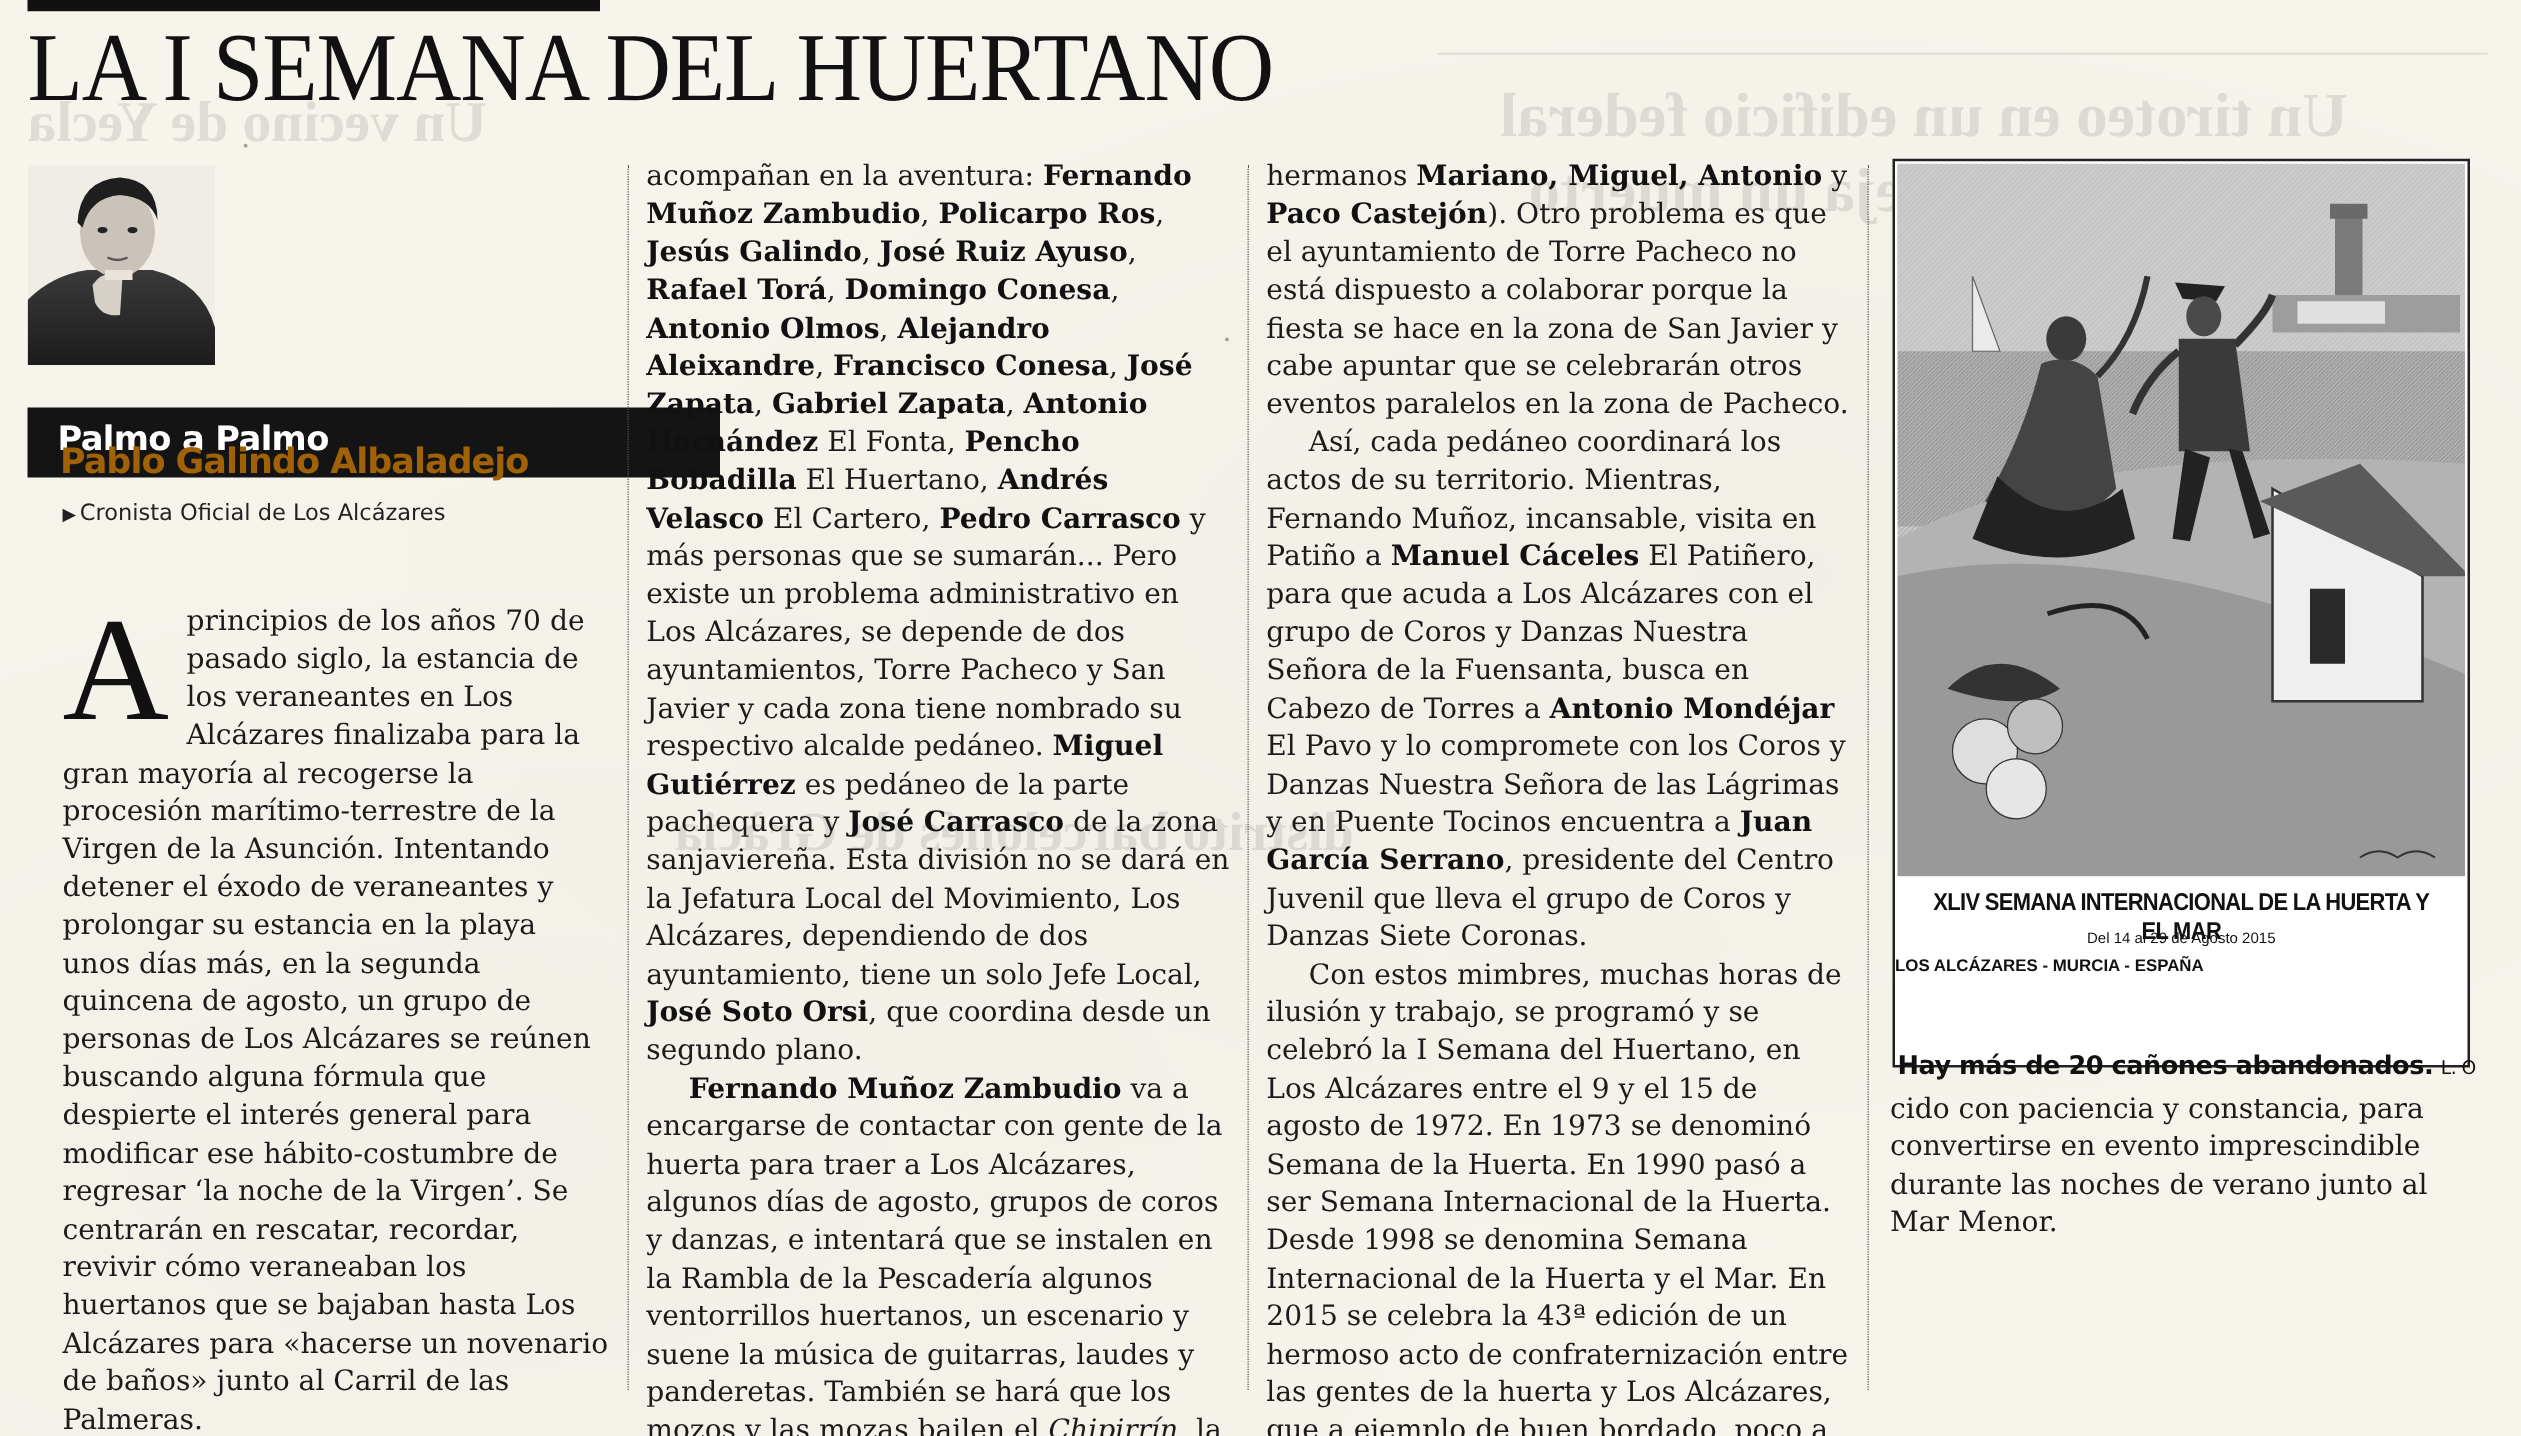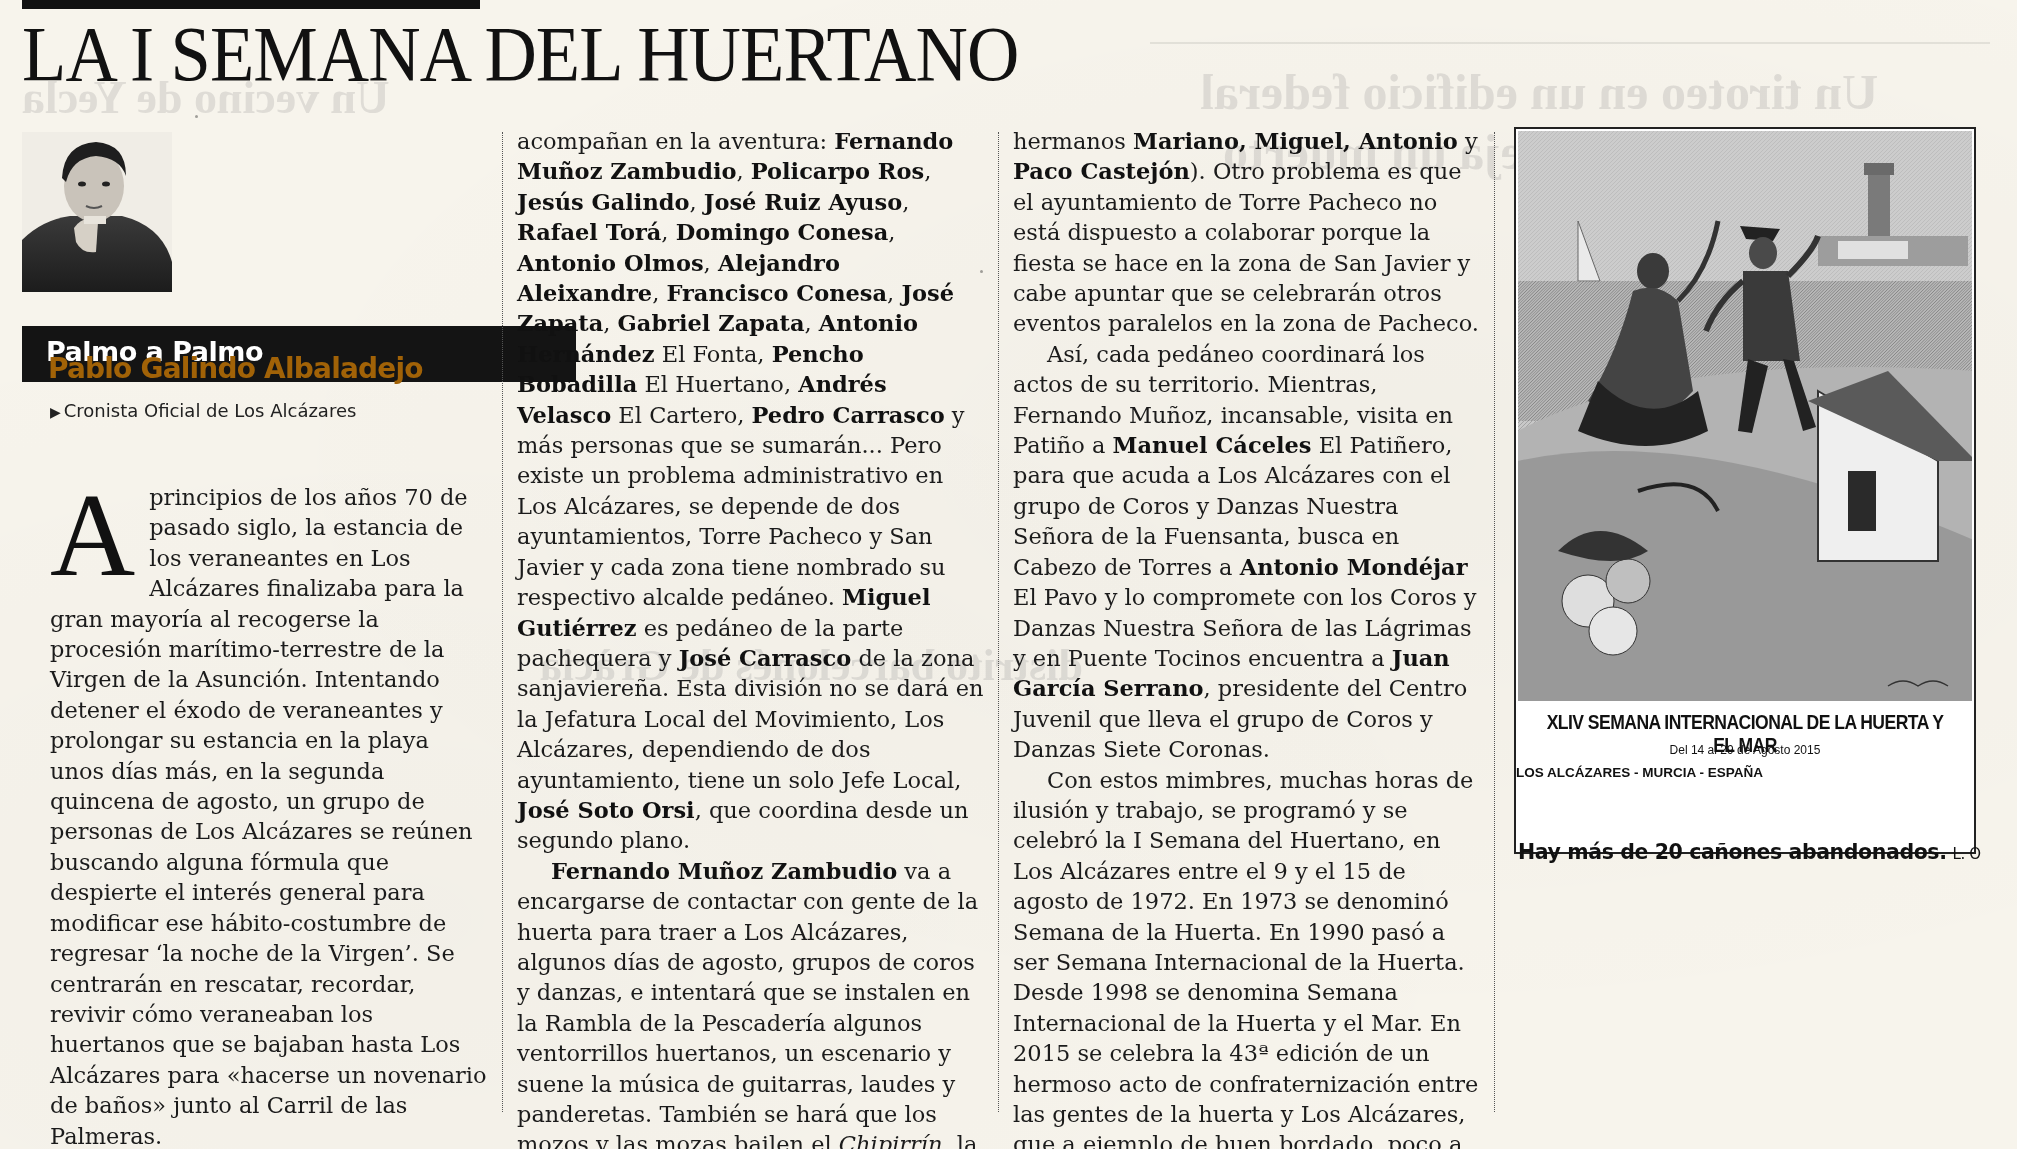--- a/index.html
+++ b/index.html
@@ -227,17 +227,18 @@
   <div class="poster-title">XLIV SEMANA INTERNACIONAL DE LA HUERTA Y EL MAR</div>
   <div class="poster-dates">Del 14 al 29 de Agosto 2015</div>
   <div class="poster-place">LOS ALCÁZARES - MURCIA - ESPAÑA</div>
 </div>
 
 <div class="caption">
   <span>Hay más de 20 cañones abandonados.</span><span class="credit">L. O</span>
 </div>
 
 <div class="col col4">
+  <p><span>cido con paciencia y constancia, para convertirse en evento imprescindible durante las noches de verano junto al Mar Menor.</span></p>
 </div>
 
 <span class="speck" style="left:195px; top:115px;"></span>
 <span class="speck" style="left:1370px; top:1080px;"></span>
 <span class="speck" style="left:980px; top:270px;"></span>
 
 </body></html>

